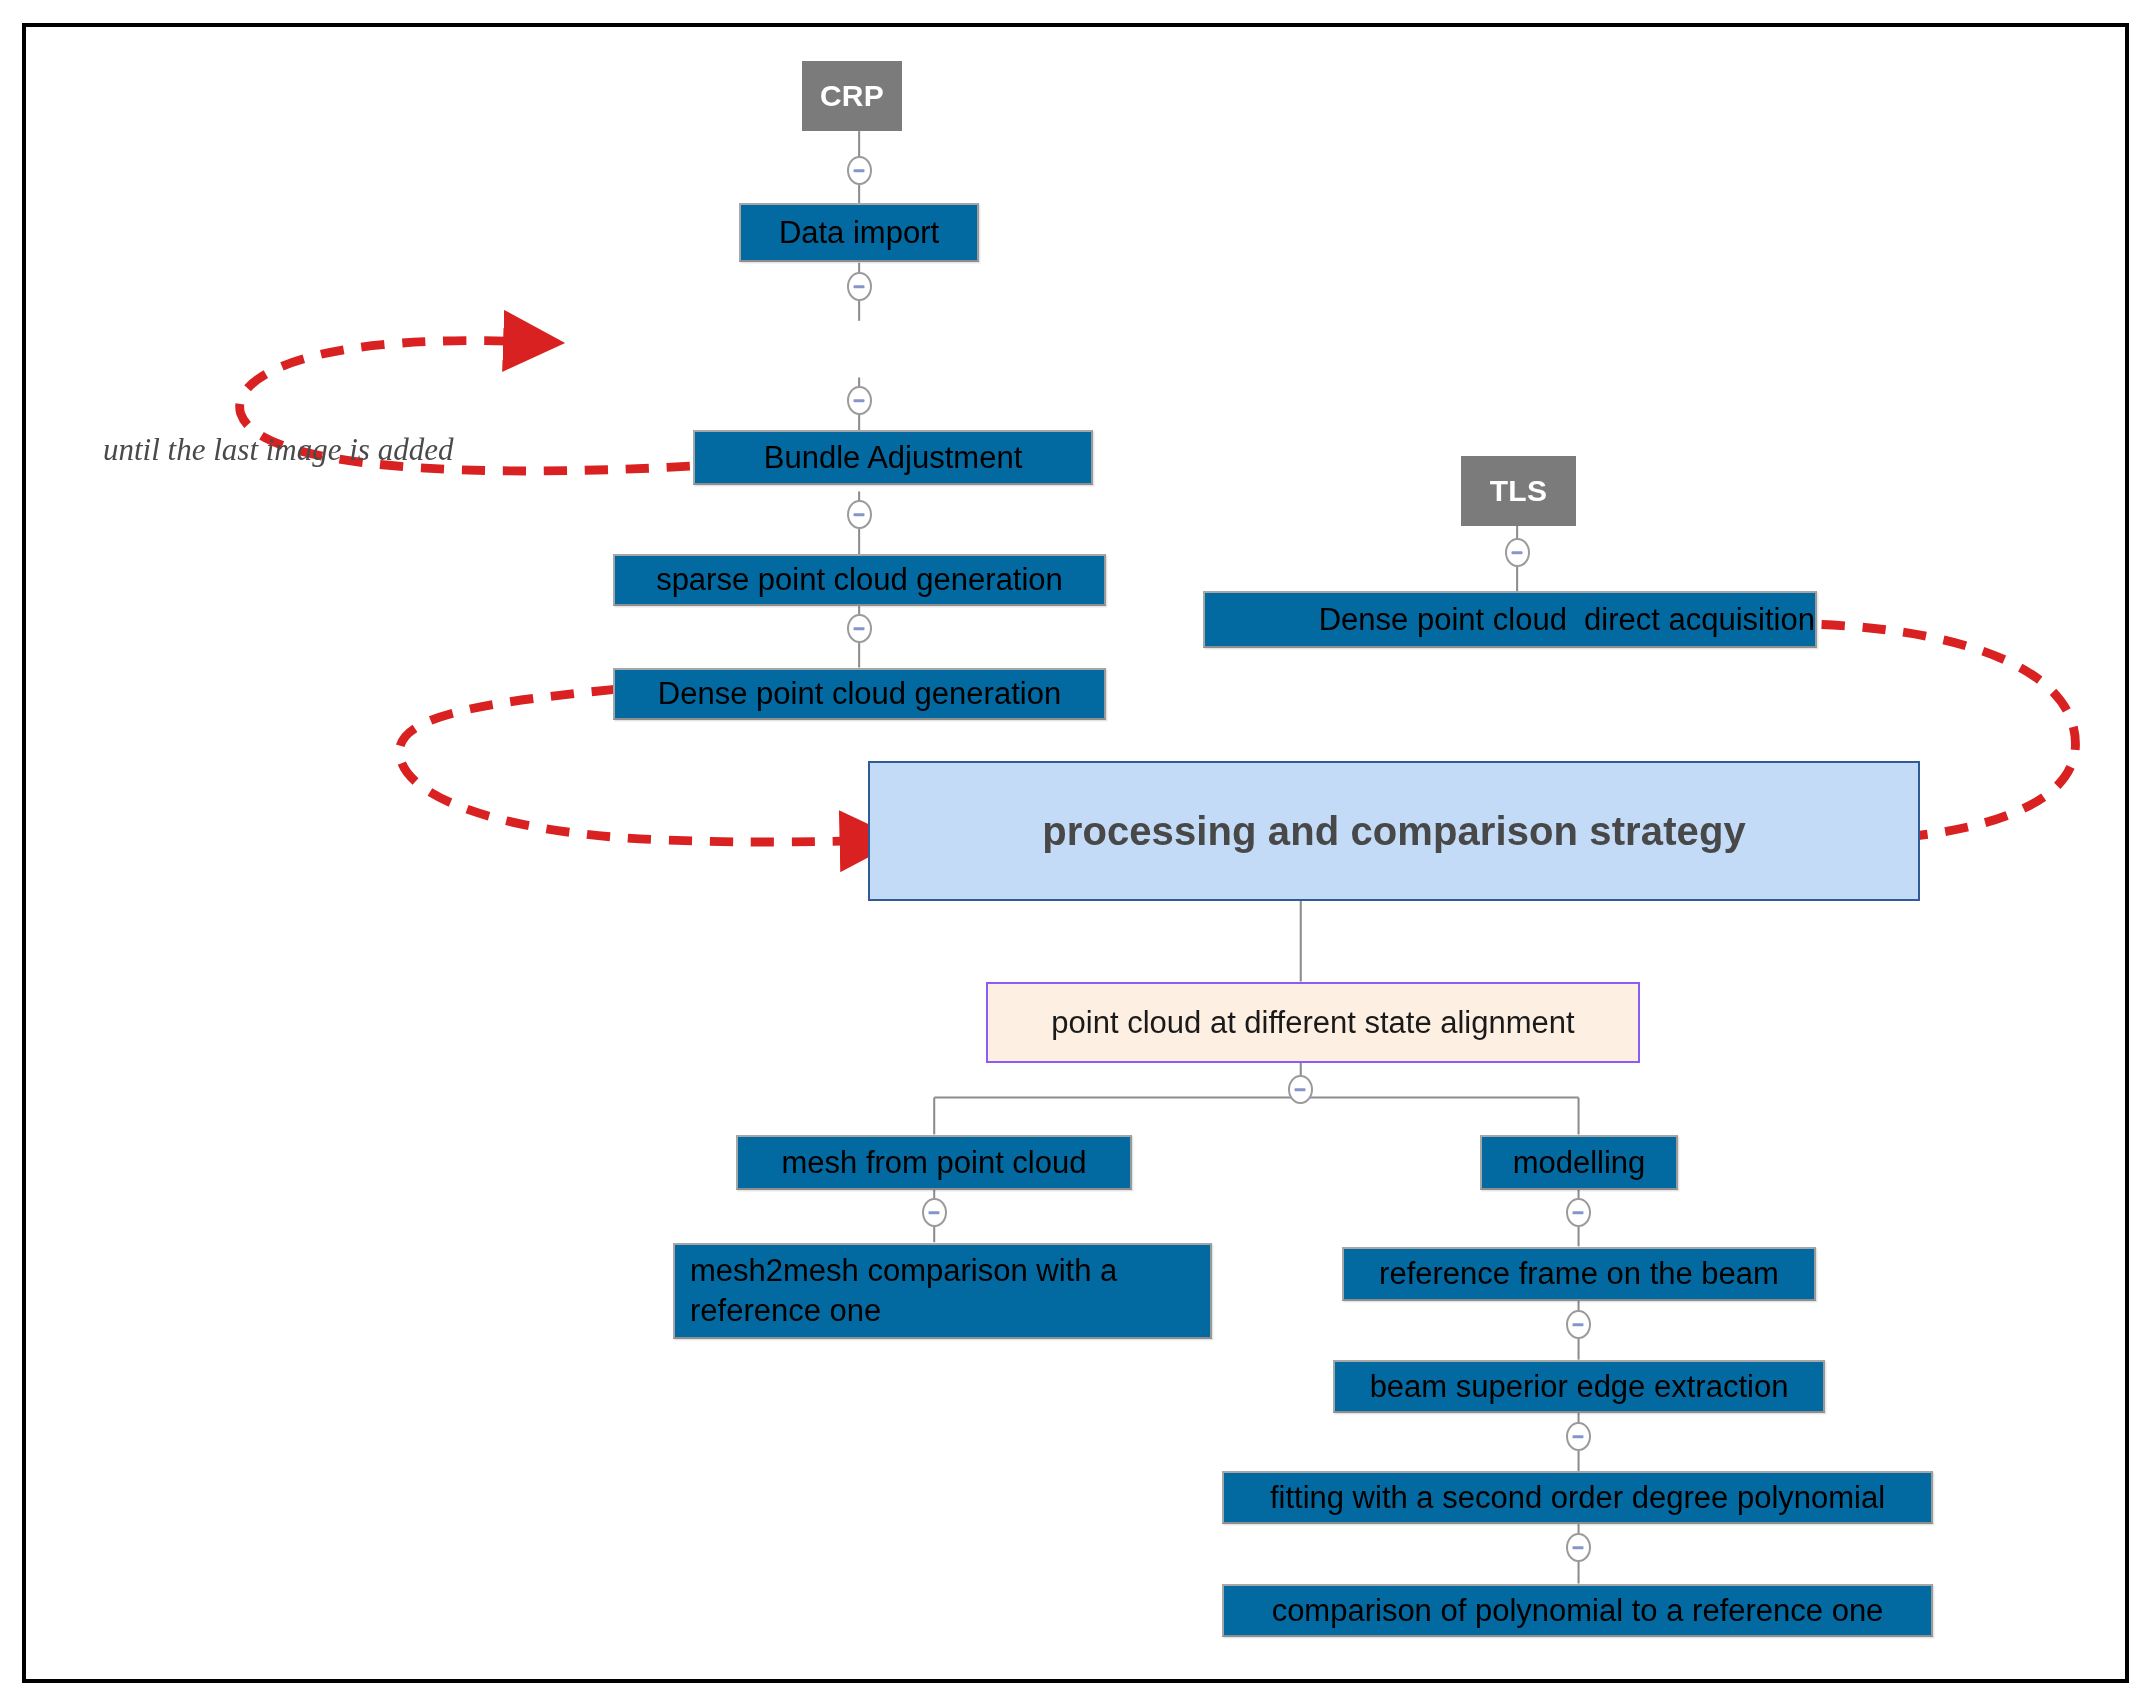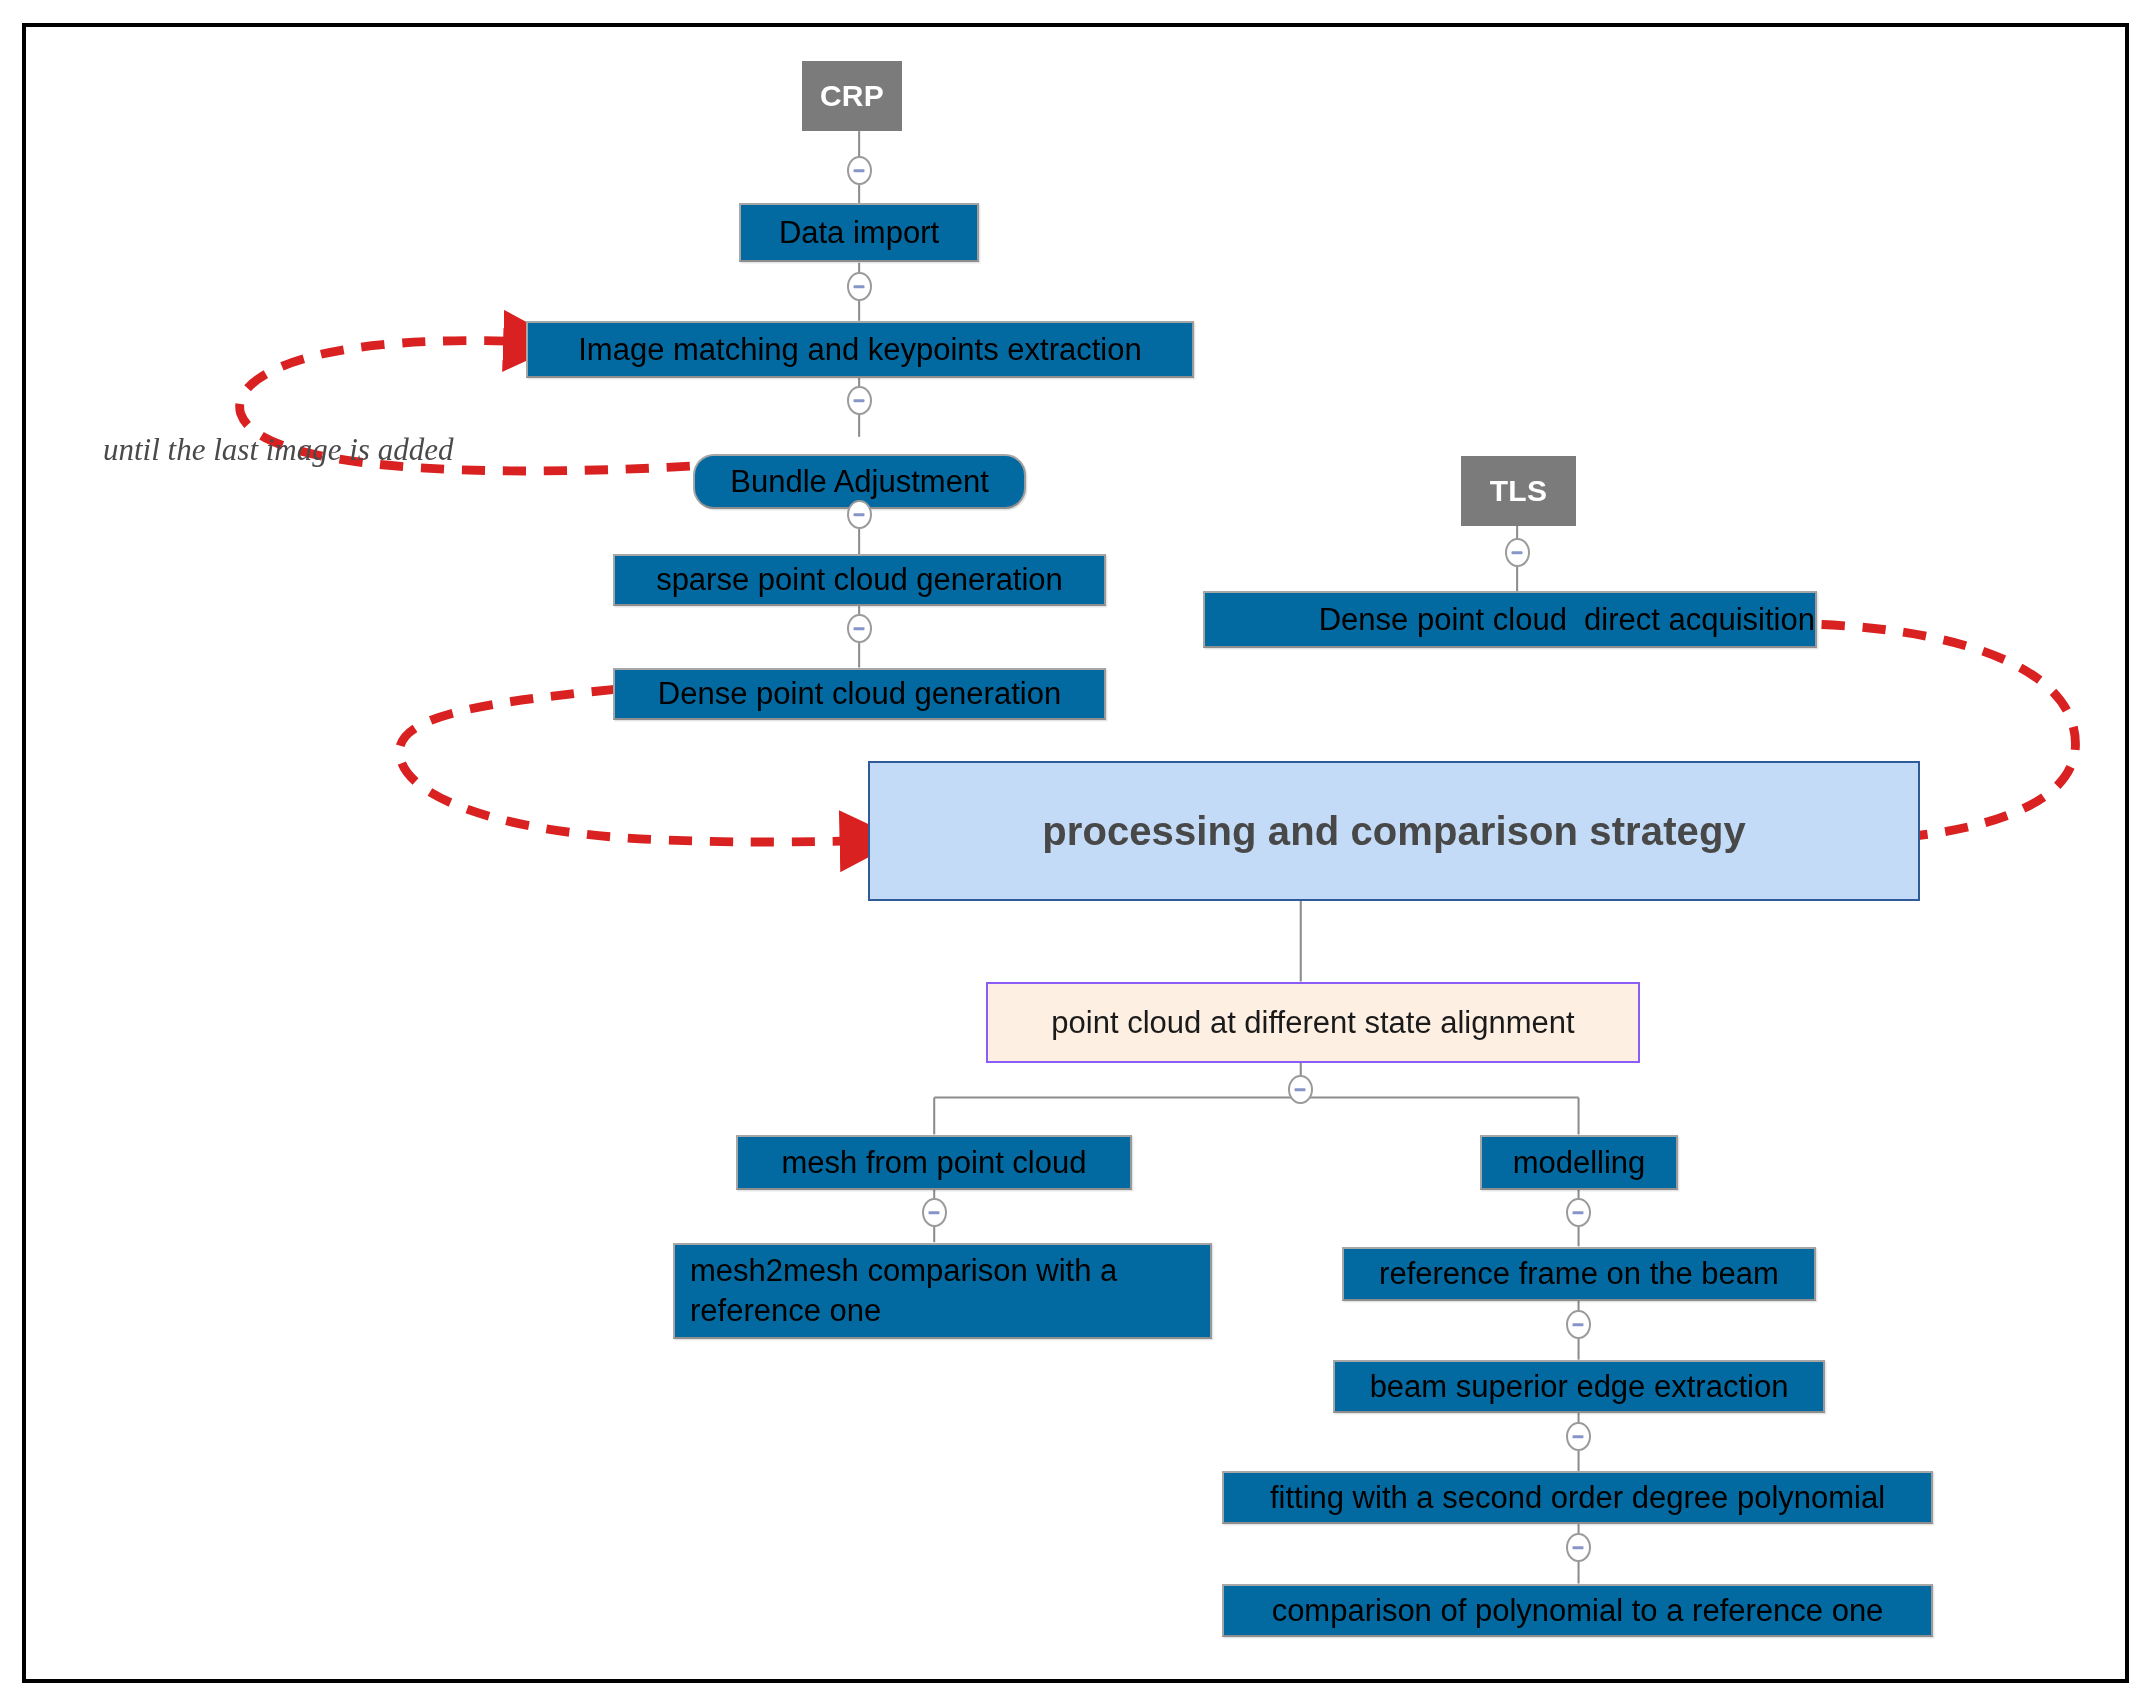--- a/index.html
+++ b/index.html
@@ -192,26 +192,23 @@
   <div class="node header" style="left:802px; top:61px; width:100px; height:70px;">
     <span>CRP</span>
   </div>
   <div class="conn" style="left:847px; top:156px;"></div>
 
   <div class="node gray" style="left:739px; top:203px; width:240px; height:59px;">
     <span>Data import</span>
   </div>
   <div class="conn" style="left:847px; top:272px;"></div>
 
-  <div class="node gray" style="left:526px; top:321px; width:668px; height:57px;">
-    <span>Image matching and keypoints extraction</span>
-  </div>
   <div class="conn" style="left:847px; top:386px;"></div>
 
-  <div class="node gray" style="left:693px; top:454px; width:333px; height:55px;border-radius:21px;">
+  <div class="node gray" style="left:693px; top:430px; width:400px; height:55px;">
     <span>Bundle Adjustment</span>
   </div>
   <div class="conn" style="left:847px; top:500px;"></div>
 
   <div class="node gray" style="left:613px; top:554px; width:493px; height:52px;">
     <span>sparse point cloud generation</span>
   </div>
   <div class="conn" style="left:847px; top:614px;"></div>
 
   <div class="node gray" style="left:613px; top:668px; width:493px; height:52px;">

